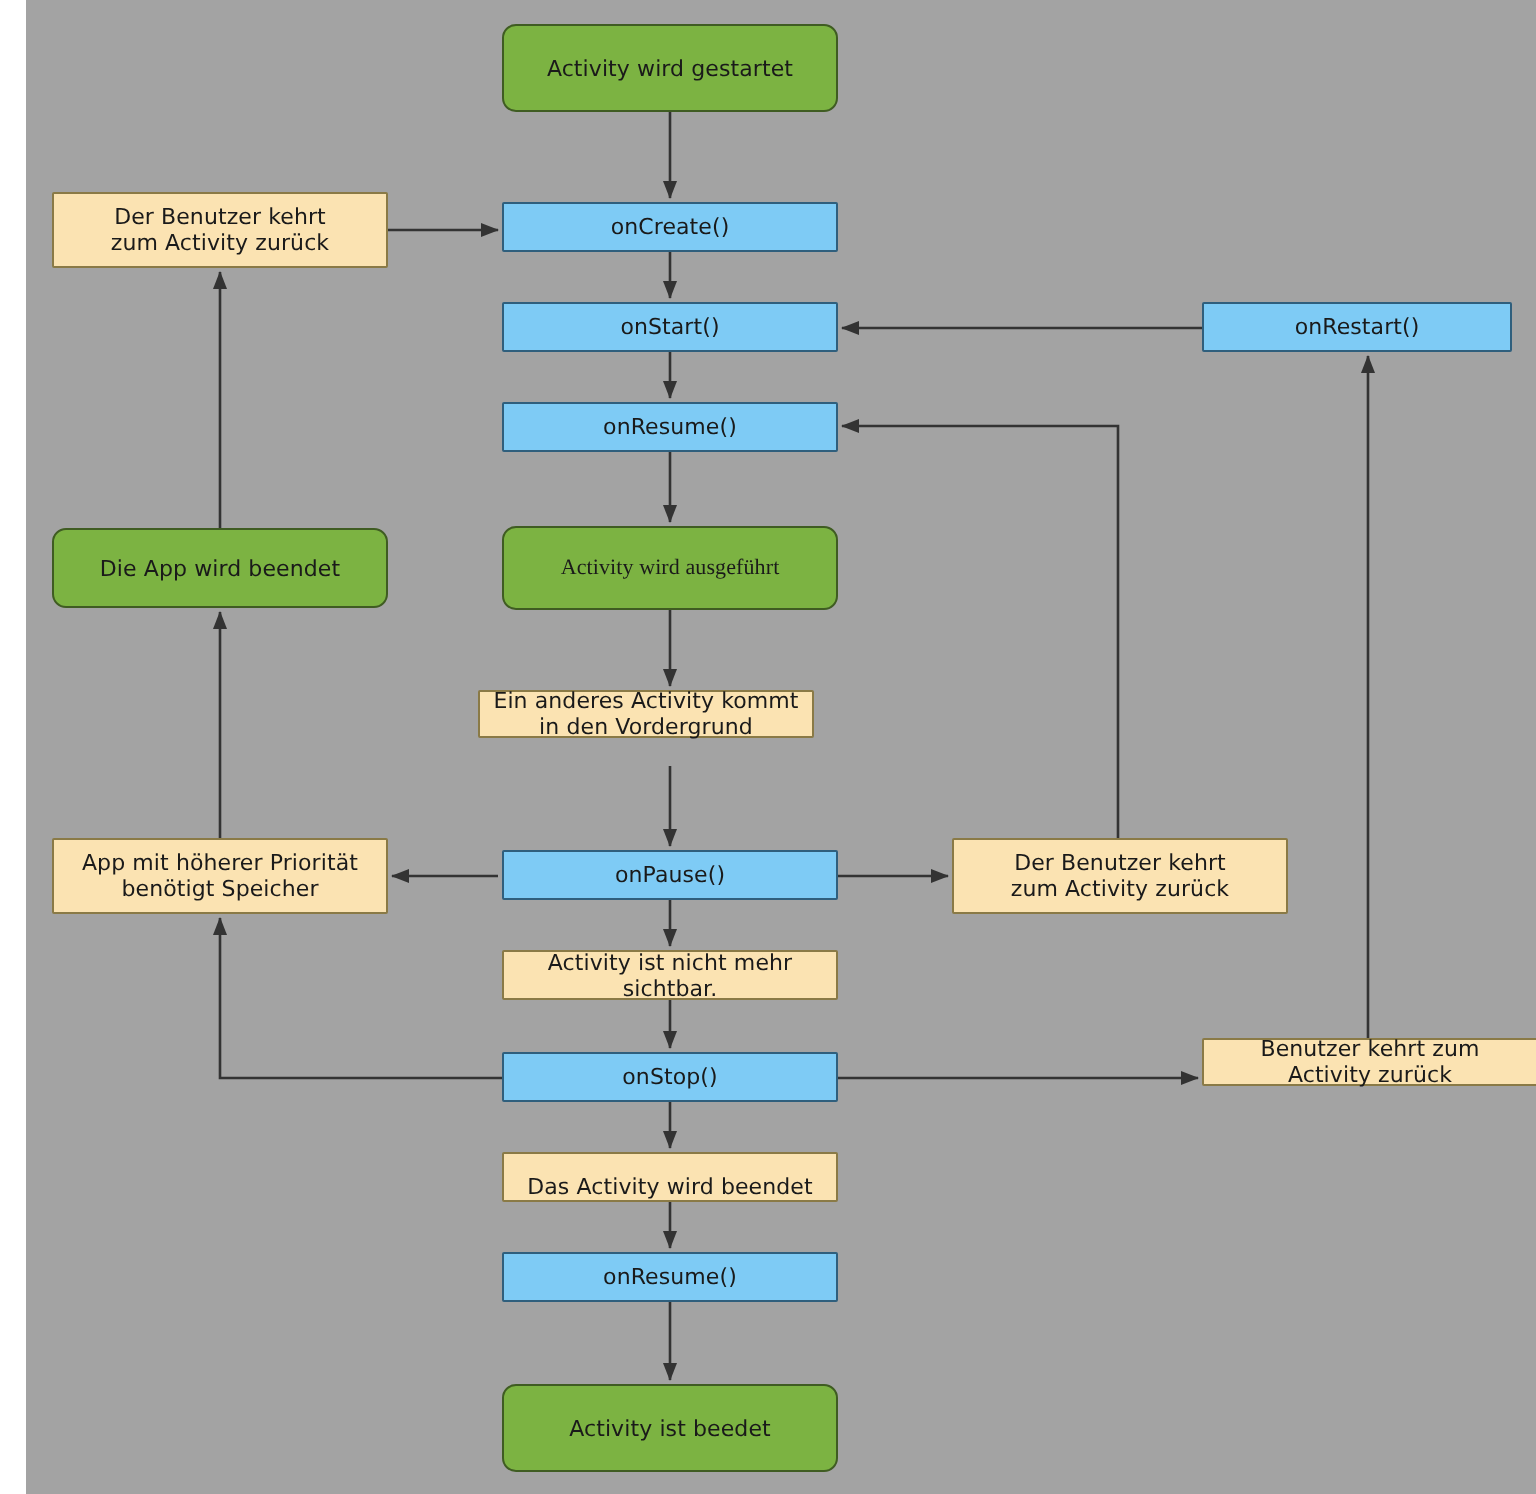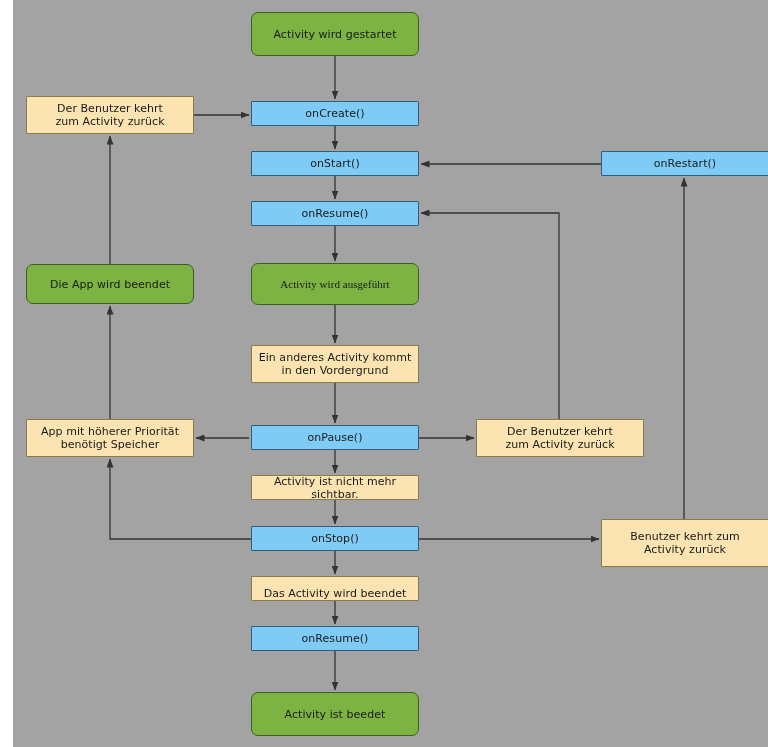--- a/index.html
+++ b/index.html
@@ -105,21 +105,21 @@
       </div>
       <div class="node node-blue" style="left: 238px; top: 151px; width: 168px; height: 25px;">
         <span class="node-label">onStart()</span>
       </div>
       <div class="node node-blue" style="left: 238px; top: 201px; width: 168px; height: 25px;">
         <span class="node-label">onResume()</span>
       </div>
       <div class="node node-green" style="left: 238px; top: 263px; width: 168px; height: 42px; font-family: Liberation Serif, serif;">
         <span class="node-label">Activity wird ausgeführt</span>
       </div>
-      <div class="node node-orange" style="left: 238px; top: 345px; width: 168px; height: 38px;">
+      <div class="node node-orange" style="left: 226px; top: 345px; width: 168px; height: 24px;">
         <span class="node-label">Ein anderes Activity kommt
 in den Vordergrund</span>
       </div>
       <div class="node node-blue" style="left: 238px; top: 425px; width: 168px; height: 25px;">
         <span class="node-label">onPause()</span>
       </div>
       <div class="node node-orange" style="left: 238px; top: 475px; width: 168px; height: 25px;">
         <span class="node-label">Activity ist nicht mehr sichtbar.</span>
       </div>
       <div class="node node-blue" style="left: 238px; top: 526px; width: 168px; height: 25px;">
@@ -138,26 +138,26 @@
         <span class="node-label">Der Benutzer kehrt
 zum Activity zurück</span>
       </div>
       <div class="node node-green" style="left: 13px; top: 264px; width: 168px; height: 40px;">
         <span class="node-label">Die App wird beendet</span>
       </div>
       <div class="node node-orange" style="left: 13px; top: 419px; width: 168px; height: 38px;">
         <span class="node-label">App mit höherer Priorität
 benötigt Speicher</span>
       </div>
-      <div class="node node-blue" style="left: 588px; top: 151px; width: 168px; height: 25px;">
+      <div class="node node-blue" style="left: 588px; top: 151px; width: 155px; height: 25px;">
         <span class="node-label">onRestart()</span>
       </div>
       <div class="node node-orange" style="left: 463px; top: 419px; width: 168px; height: 38px;">
         <span class="node-label">Der Benutzer kehrt
 zum Activity zurück</span>
       </div>
-      <div class="node node-orange" style="left: 588px; top: 519px; width: 168px; height: 48px;">
+      <div class="node node-orange" style="left: 588px; top: 519px; width: 168px; height: 24px;">
         <span class="node-label">Benutzer kehrt zum
 Activity zurück</span>
       </div>
     </div>
 
 </div>
 
 </body></html>

